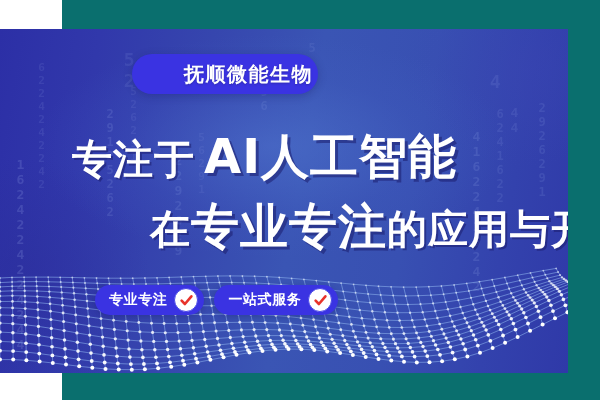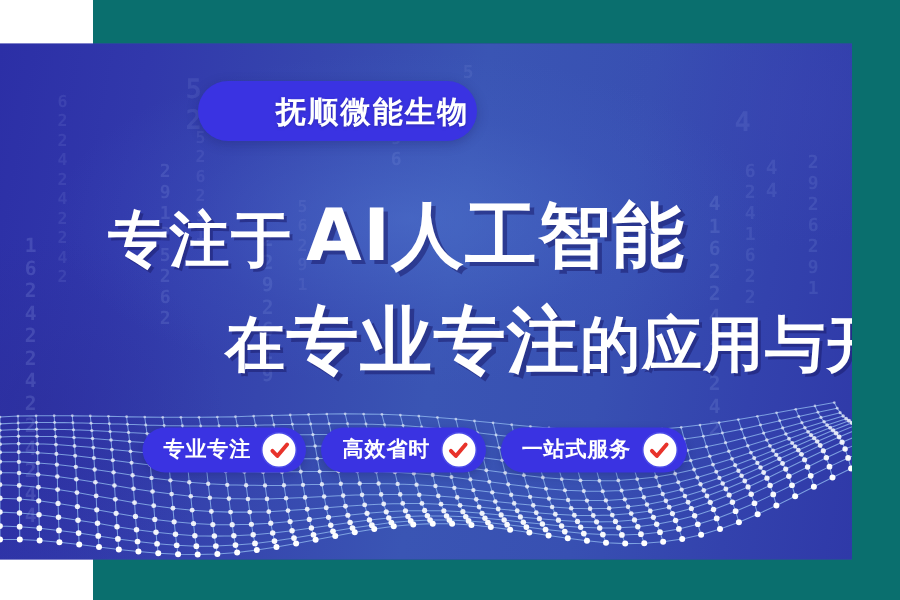--- a/index.html
+++ b/index.html
@@ -844,28 +844,20 @@
     <div class="pills" id="pill-row">
         <div class="pill">
           <span class="pill-text">专业专注</span>
           <span class="check-badge">
             <svg width="15" height="15" viewBox="0 0 15 15">
               <path d="M2.6 7.6 L5.9 11.0 L12.4 3.3" stroke="#e8332b" stroke-width="2.6" fill="none" stroke-linecap="round" stroke-linejoin="round"></path>
             </svg>
           </span>
         </div>
         <div class="pill">
-          <span class="pill-text">高效省时</span>
-          <span class="check-badge">
-            <svg width="15" height="15" viewBox="0 0 15 15">
-              <path d="M2.6 7.6 L5.9 11.0 L12.4 3.3" stroke="#e8332b" stroke-width="2.6" fill="none" stroke-linecap="round" stroke-linejoin="round"></path>
-            </svg>
-          </span>
-        </div>
-        <div class="pill">
           <span class="pill-text">一站式服务</span>
           <span class="check-badge">
             <svg width="15" height="15" viewBox="0 0 15 15">
               <path d="M2.6 7.6 L5.9 11.0 L12.4 3.3" stroke="#e8332b" stroke-width="2.6" fill="none" stroke-linecap="round" stroke-linejoin="round"></path>
             </svg>
           </span>
         </div>
       </div>
 
   </div>

